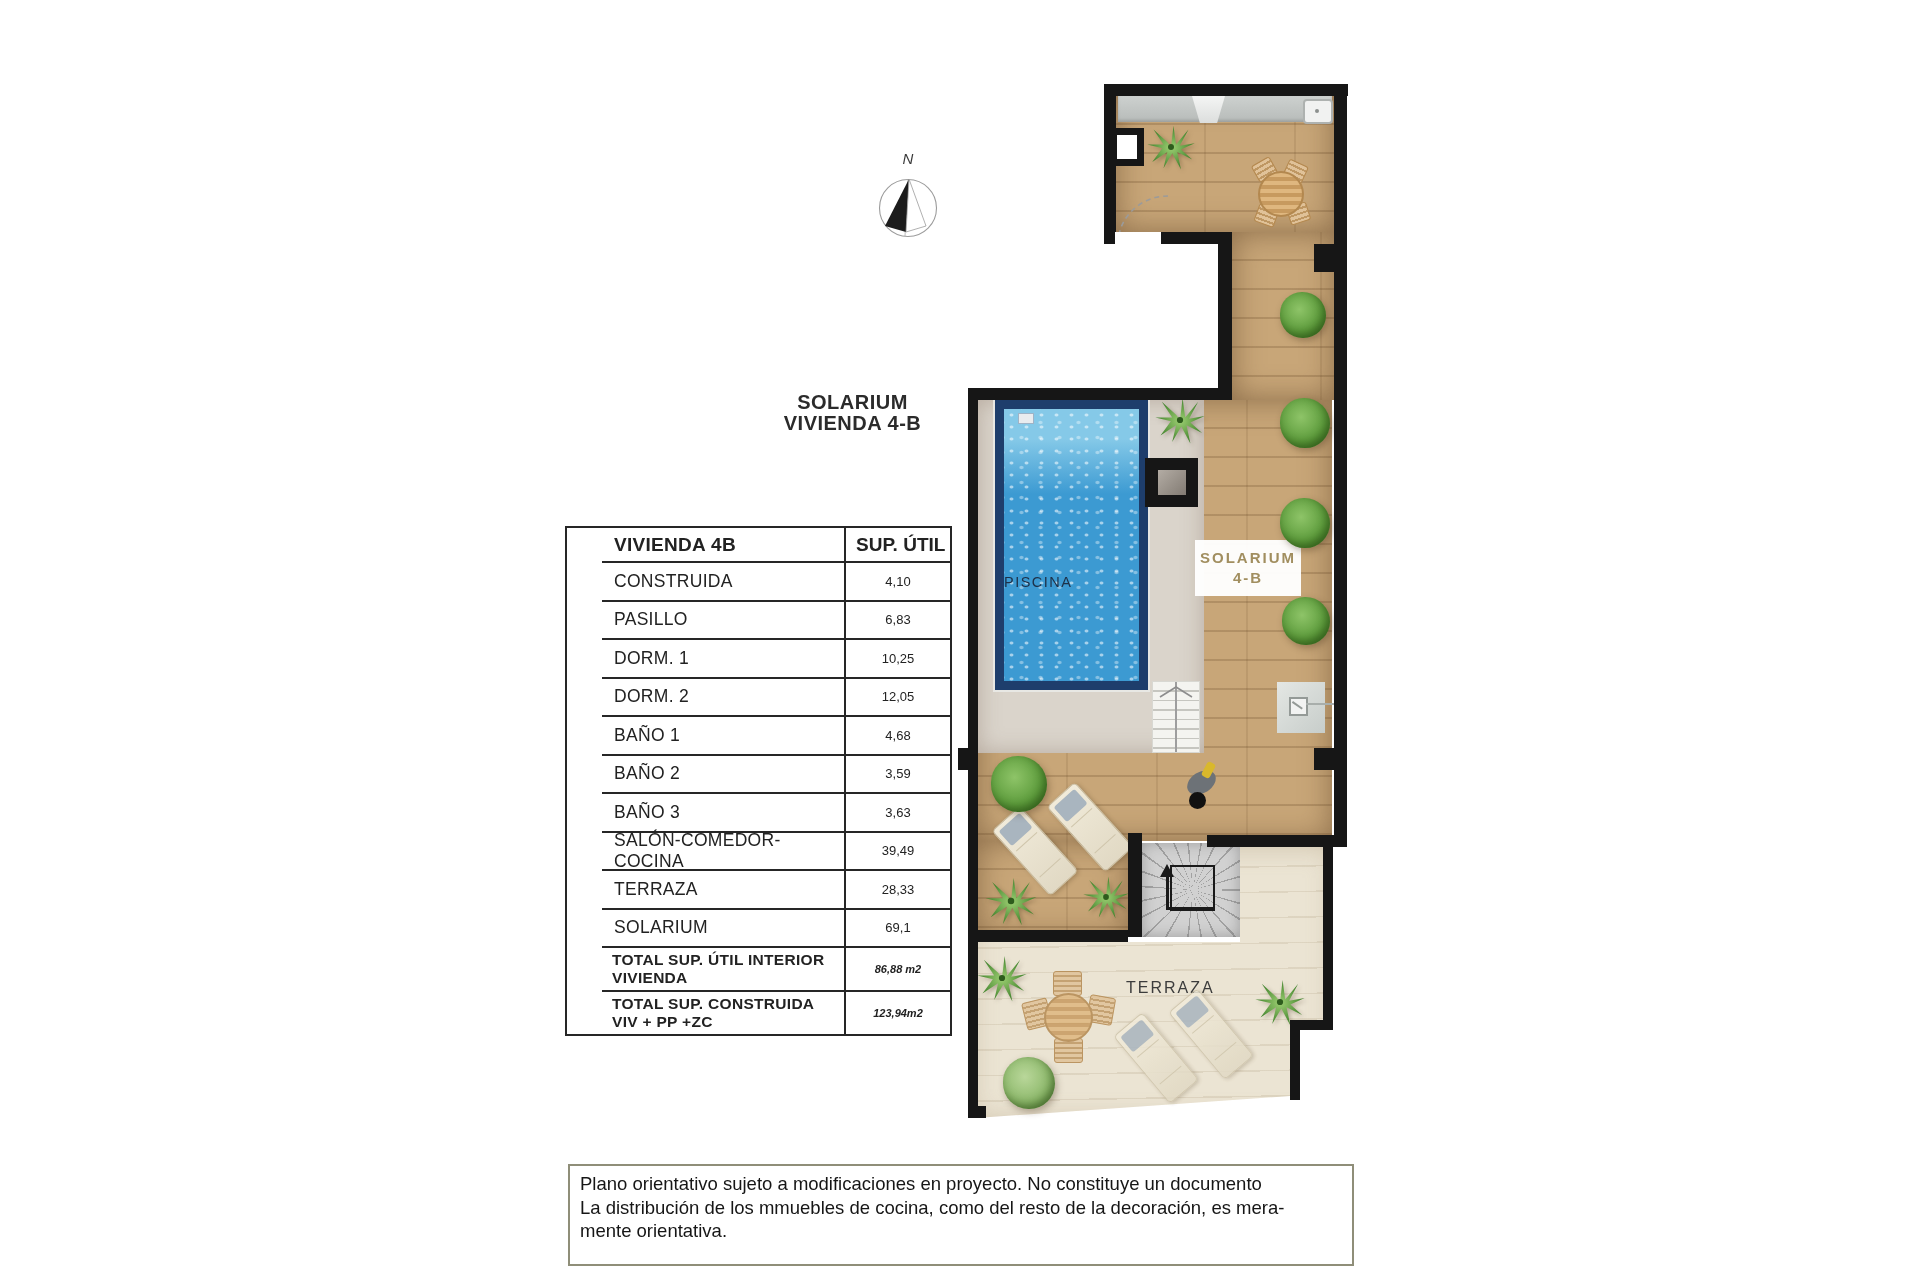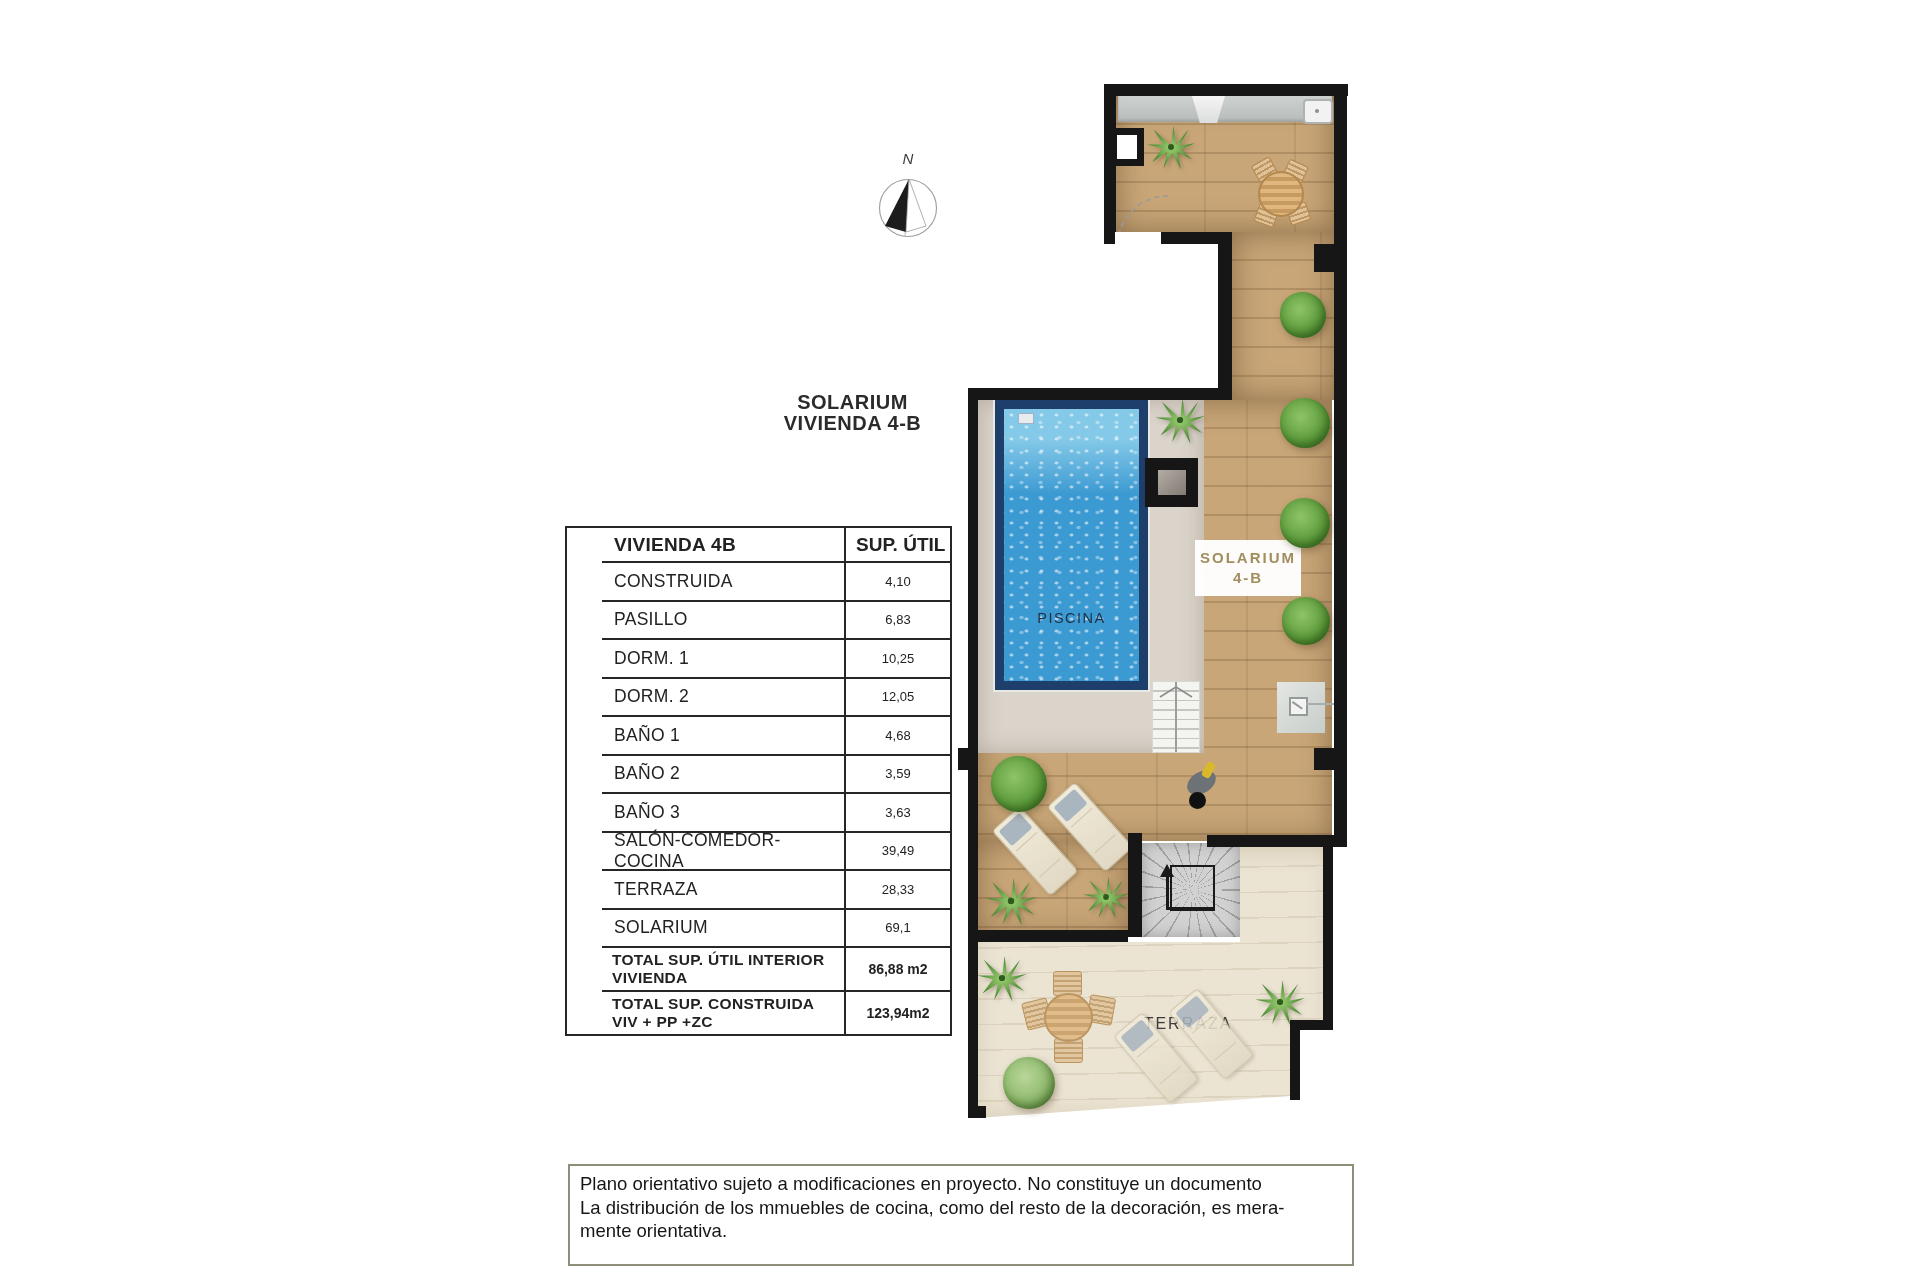--- a/index.html
+++ b/index.html
@@ -34,33 +34,33 @@
       repeating-linear-gradient(180deg, rgba(255,255,255,.25) 0 3px, rgba(120,85,40,.25) 3px 5px),#d6ad76;
       border:1px solid #b3884f;border-radius:3px;}
   .rtable{position:absolute;border-radius:50%;
       background:repeating-linear-gradient(180deg,#dfb77f 0 4px,#c79a5f 4px 8px);
       border:2px solid #b3884f;}
   .lounger{position:absolute;width:36px;height:86px;background:linear-gradient(#f1ebda,#e1d9c4);
       border:1px solid #ccc2a8;border-radius:5px;box-shadow:1px 2px 4px rgba(90,70,40,.3);}
   .lounger .pillow{position:absolute;top:4px;left:4px;right:4px;height:20px;background:var(--pillow);border-radius:3px;}
   .lounger .line{position:absolute;left:4px;right:4px;top:30px;height:34px;border-top:1px solid #cfc5ab;border-bottom:1px solid #cfc5ab;}
   .faded{opacity:.85;}
-  .label{position:absolute;text-align:center;margin-top:36px;}
+  .label{position:absolute;text-align:left;}
   
   #area-table{position:absolute;left:565px;top:526px;width:348px;border:2px solid #262626;background:#fff;padding-left:35px;}
   .trow{display:flex;border-top:2px solid #262626;align-items:center;}
   .trow:first-child{border-top:none;}
   .tcell-l{flex:1;padding-left:12px;font-size:17.5px;letter-spacing:.3px;color:#222;}
   .tcell-v{width:104px;border-left:2px solid #262626;text-align:center;font-size:13px;color:#222;align-self:stretch;display:flex;align-items:center;justify-content:center;}
   .hrow .tcell-l{font-weight:bold;font-size:19px;}
   .hrow .tcell-v{font-weight:bold;font-size:19px;justify-content:flex-start;padding-left:10px;width:94px;}
   .drow{height:36.5px;}
   .hrow{height:33px;}
   .totrow .tcell-l{font-weight:bold;font-size:15.5px;line-height:18px;padding:3px 6px 3px 10px;}
-  .totrow .tcell-v{font-weight:bold;font-size:14px;}
+  .totrow .tcell-v{font-weight:bold;font-size:11px;font-style:italic;}
   .totrow{min-height:40px;}
   
   #disclaimer{position:absolute;left:568px;top:1164px;width:786px;height:102px;border:2px solid #8f8e79;
       background:#fff;padding:6px 10px;box-sizing:border-box;font-size:18.5px;line-height:23.5px;color:#161616;}
   
   .wstairs{background:repeating-linear-gradient(180deg,#f4f4f0 0 8px,#c6c6c0 8px 9.5px);box-shadow:0 0 0 1px #d8d8d2;}
   
   .swell{background:
       repeating-conic-gradient(from 195deg at 52% 50%, rgba(255,255,255,.18) 0 14deg, rgba(90,90,90,.35) 14deg 16deg),
       var(--stairgray);

